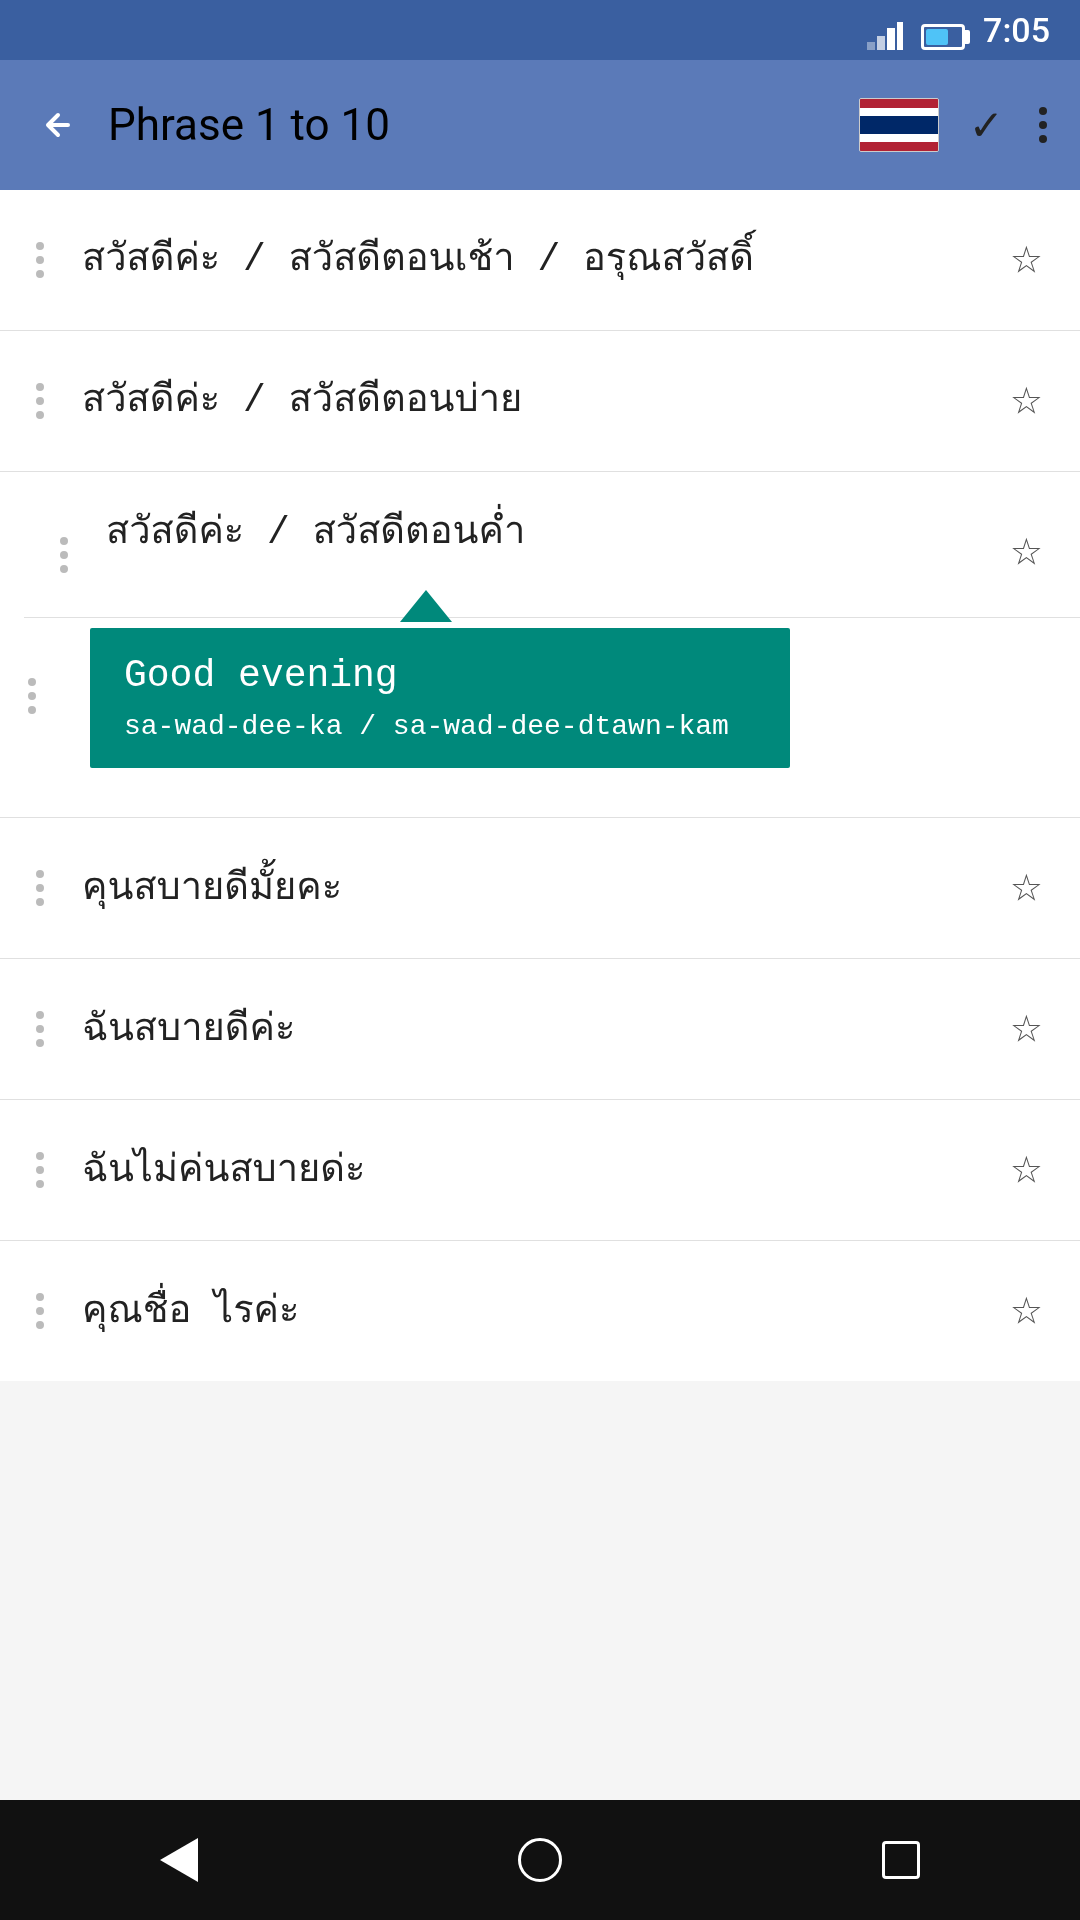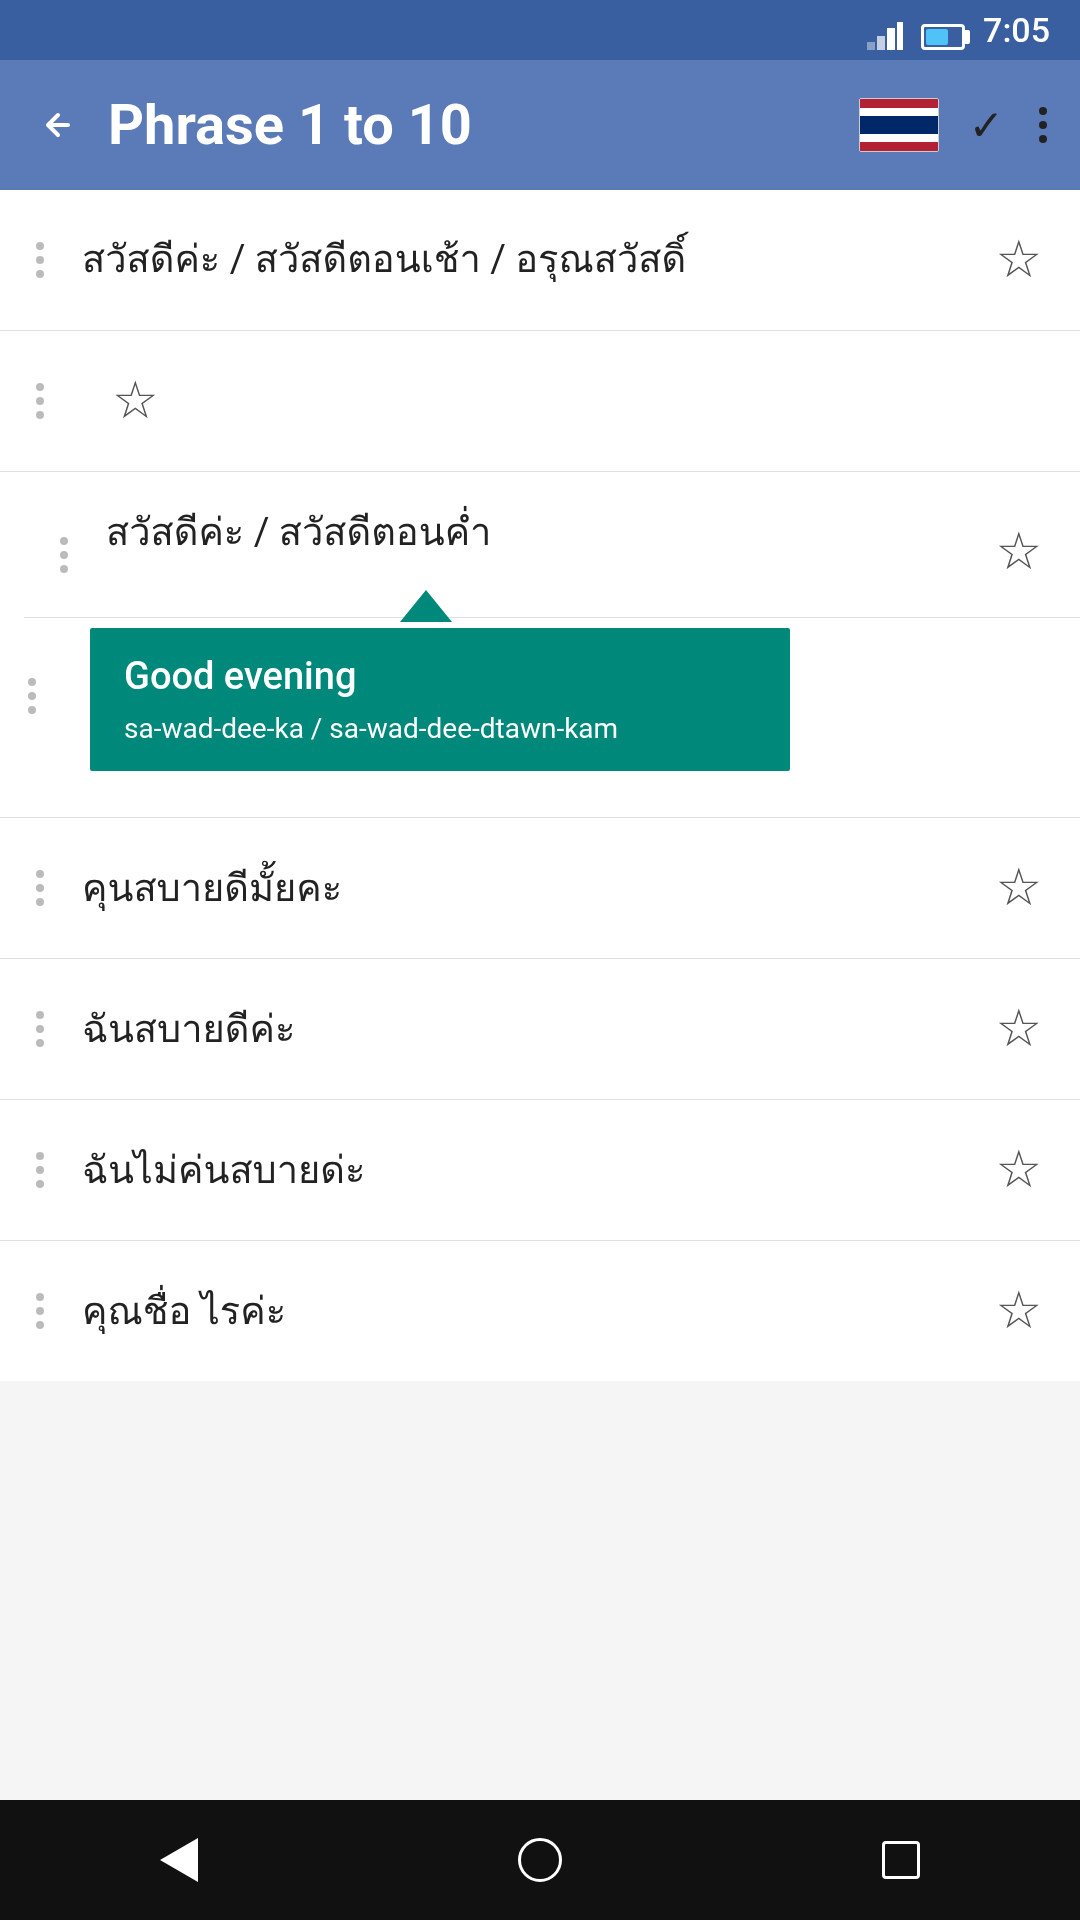--- a/index.html
+++ b/index.html
@@ -74,23 +74,23 @@
     }
     .app-bar-back {
       color: white;
       font-size: 48px;
       cursor: pointer;
       padding: 10px;
       display: flex;
       align-items: center;
     }
     .app-bar-title {
-      color: #ffffff;
-      font-size: 56px;
-      font-weight: 700;
+      color: #000000;
+      font-size: 44px;
+      font-weight: 400;
       flex: 1;
     }
     .app-bar-actions {
       display: flex;
       align-items: center;
       gap: 30px;
     }
 
     
     .flag-container {
@@ -126,20 +126,21 @@
       width: 8px;
       height: 8px;
       background: #222;
       border-radius: 50%;
     }
 
     
     .phrase-list {
       background: white;
       width: 100%;
+      font-family: Liberation Mono, monospace;
     }
 
     .phrase-item {
       display: flex;
       align-items: center;
       padding: 34px 28px;
       border-bottom: 1px solid #e0e0e0;
       min-height: 120px;
       position: relative;
       background: white;
@@ -286,20 +287,21 @@
     <span class="phrase-text">สวัสดีค่ะ / สวัสดีตอนเช้า / อรุณสวัสดิ์</span>
     <span class="star-btn">☆</span>
   </div>
 
   <div class="phrase-item">
     <div class="drag-handle">
       <div class="drag-dot"></div>
       <div class="drag-dot"></div>
       <div class="drag-dot"></div>
     </div>
+    <span class="phrase-text">สวัสดีค่ะ / สวัสดีตอนบ่าย</span>
     <span class="star-btn">☆</span>
   </div>
 
   <div class="phrase-item" style="padding-bottom: 14px; margin-left: 24px;">
     <div class="drag-handle">
       <div class="drag-dot"></div>
       <div class="drag-dot"></div>
       <div class="drag-dot"></div>
     </div>
     <div style="flex:1; display:flex; flex-direction:column; padding-bottom:34px;">

